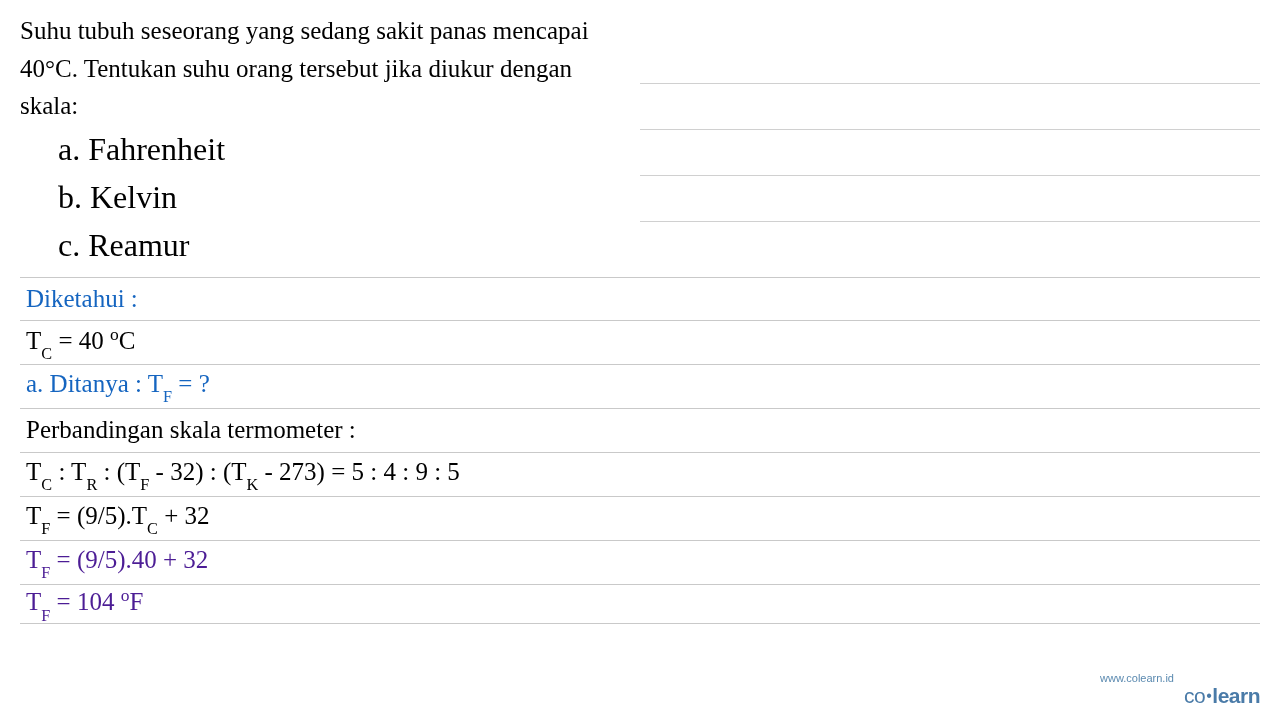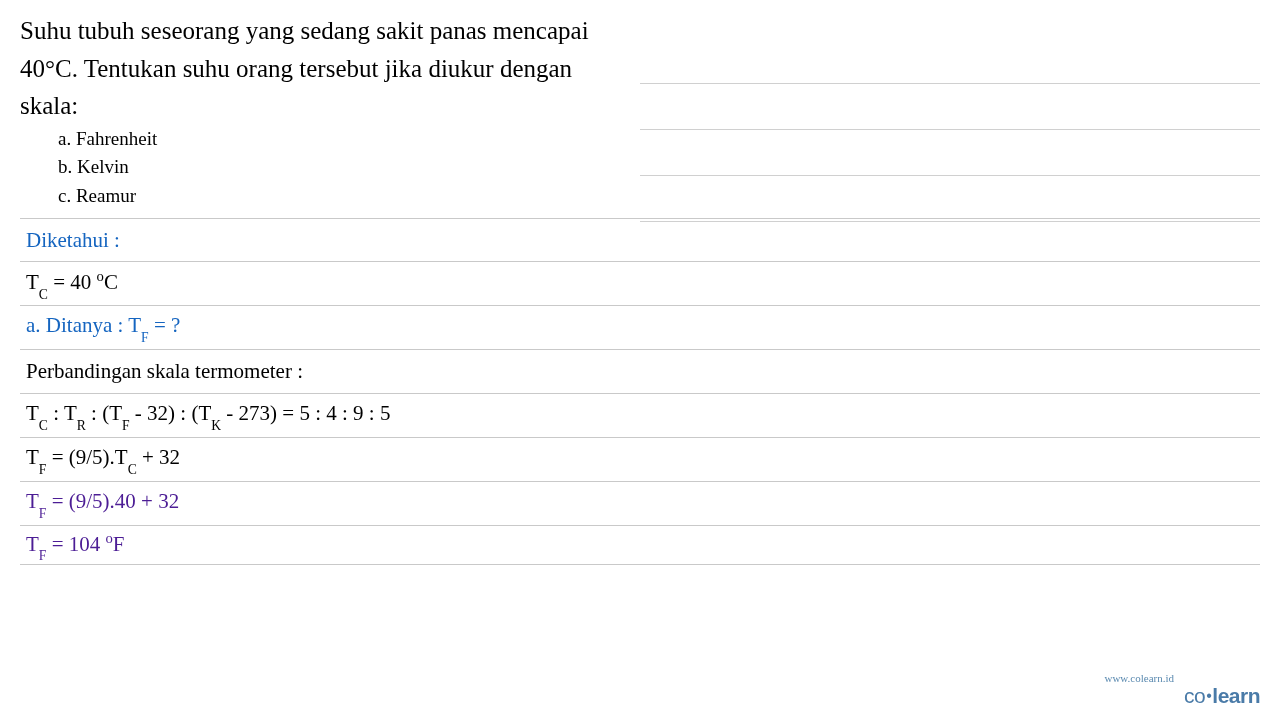--- a/index.html
+++ b/index.html
@@ -24,21 +24,21 @@
       line-height: 1.5;
       color: #000000;
       margin-bottom: 8px;
     }
     .question-text {
       max-width: 580px;
     }
     .list-block {
       padding-left: 38px;
       font-family: 'Times New Roman', serif;
-      font-size: 19px;
+      font-size: 32px;
       line-height: 1.5;
     }
     .list-item {
       margin: 0;
     }
     .ruled-area {
       position: relative;
       margin-top: 6px;
     }
     .rule-line {
@@ -49,21 +49,21 @@
       padding-left: 6px;
     }
     .rule-line-top {
       border-top: 1px solid #c9c9c9;
     }
     .rule-line.short {
       height: 39px;
     }
     .handwriting {
       font-family: 'Comic Sans MS', 'Segoe Print', cursive;
-      font-size: 21px;
+      font-size: 25px;
       color: #000;
     }
     .blue-text {
       color: #1565c0;
     }
     .green-text {
       color: #4c1d95;
     }
     .sub {
       font-size: 0.65em;
@@ -92,21 +92,21 @@
       position: absolute;
       bottom: 12px;
       right: 20px;
       display: flex;
       align-items: center;
       gap: 10px;
     }
     .footer-url {
       font-size: 11px;
       color: #5b8ab0;
-      font-family: Liberation Serif, serif;
+      font-family: Liberation Sans, sans-serif;
       margin-left: 39px;
     }
     .footer-logo {
       font-size: 21px;
       color: #4a7ba8;
       font-weight: 500;
       font-family: Arial, sans-serif;
       letter-spacing: -0.5px;
       margin-top: 36px;
     }

